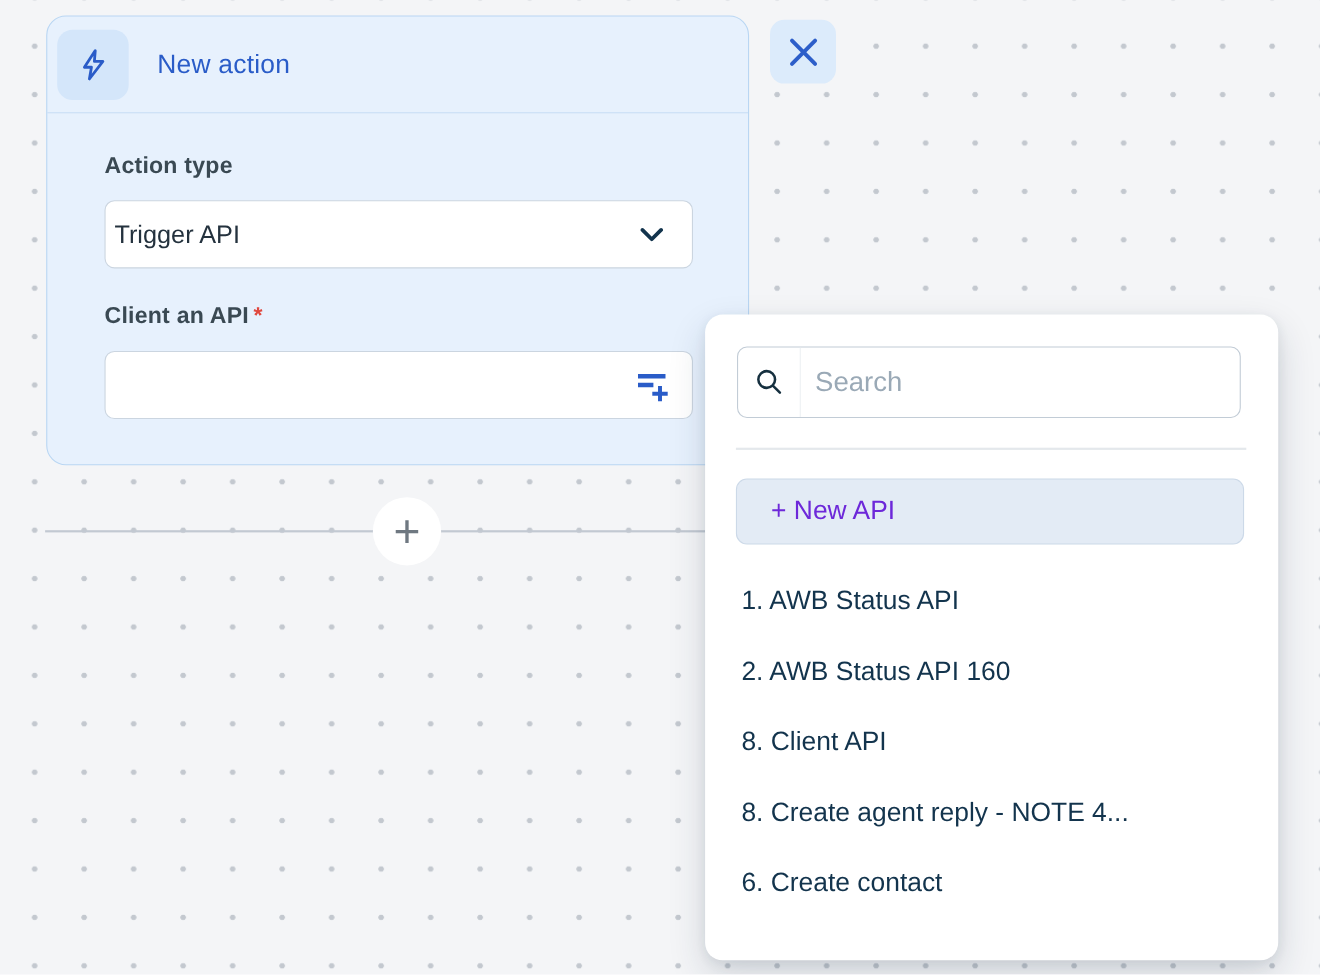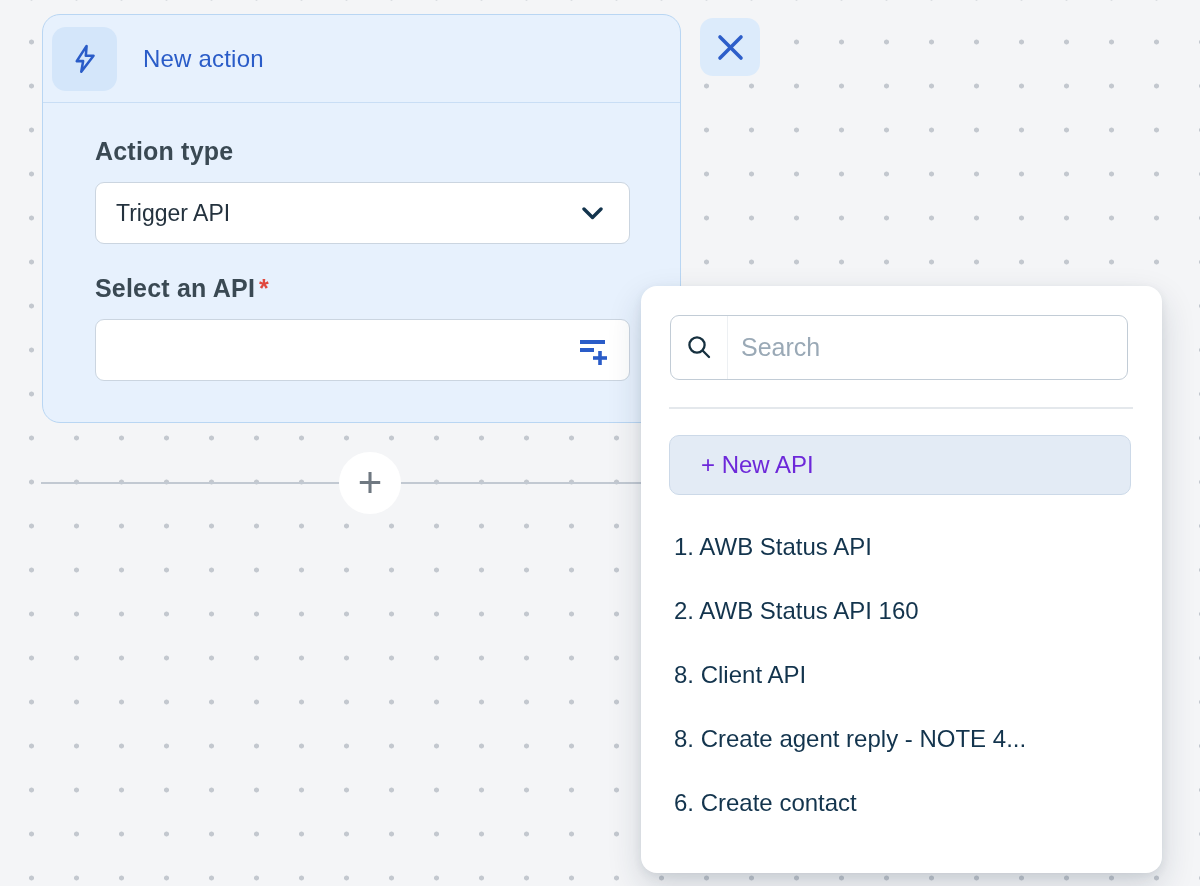--- a/index.html
+++ b/index.html
@@ -41,29 +41,29 @@
   .bolt-chip {
     width:65px; height:64px; border-radius:14px; background:#d4e6fa;
     display:flex; align-items:center; justify-content:center;
   }
   .card-title {
     margin-left:26px; font-size:24px; font-weight:500; color:#2a5cc8;
     letter-spacing:.2px;
   }
   .card-body { padding:37px 52px 0 52px; }
   .field-label {
-    font-size:25px; font-weight:700; color:#3a4953; line-height:22px;
+    font-size:21px; font-weight:700; color:#3a4953; line-height:22px;
     margin-bottom:20px; letter-spacing:.2px;
   }
   .required { color:#e0483e; margin-left:4px; font-weight:700; }
   .select-box {
     width:535px; height:62px; background:#ffffff;
     border:1.5px solid #cbd5e0; border-radius:9px;
     display:flex; align-items:center; justify-content:space-between;
-    padding:0 26px 0 20px; cursor:pointer; margin-bottom:33px;
+    padding:0 26px 0 8px; cursor:pointer; margin-bottom:33px;
   }
   .select-value { font-size:23px; color:#24323e; }
   .api-input {
     width:535px; height:62px; background:#ffffff;
     border:1.5px solid #cbd5e0; border-radius:9px;
     display:flex; align-items:center; justify-content:flex-end;
     padding:0 14px; cursor:text;
   }
   .list-add-btn {
     border:none; background:transparent; cursor:pointer;
@@ -148,21 +148,21 @@
       <div class="select-box">
         <span class="select-value">Trigger API</span>
         <span>
           <svg width="21" height="13" viewBox="0 0 21 13" fill="none" stroke="#13344d" stroke-width="3.4" stroke-linecap="round" stroke-linejoin="round">
             <path d="M2 2 L10.5 10.5 L19 2"></path>
           </svg>
         </span>
       </div>
 
       <div class="field-label">
-        <span>Select an API</span><span class="required">*</span>
+        <span>Client an API</span><span class="required">*</span>
       </div>
 
       <div class="api-input">
         <button class="list-add-btn">
           <svg width="31" height="29" viewBox="0 0 31 29" fill="none" stroke="#2a5cc8" stroke-width="4">
             <path d="M2 6 H27"></path>
             <path d="M2 14 H16"></path>
             <path d="M15 22 H29" stroke-width="3.6"></path>
             <path d="M22 15 V29" stroke-width="3.6"></path>
           </svg>

